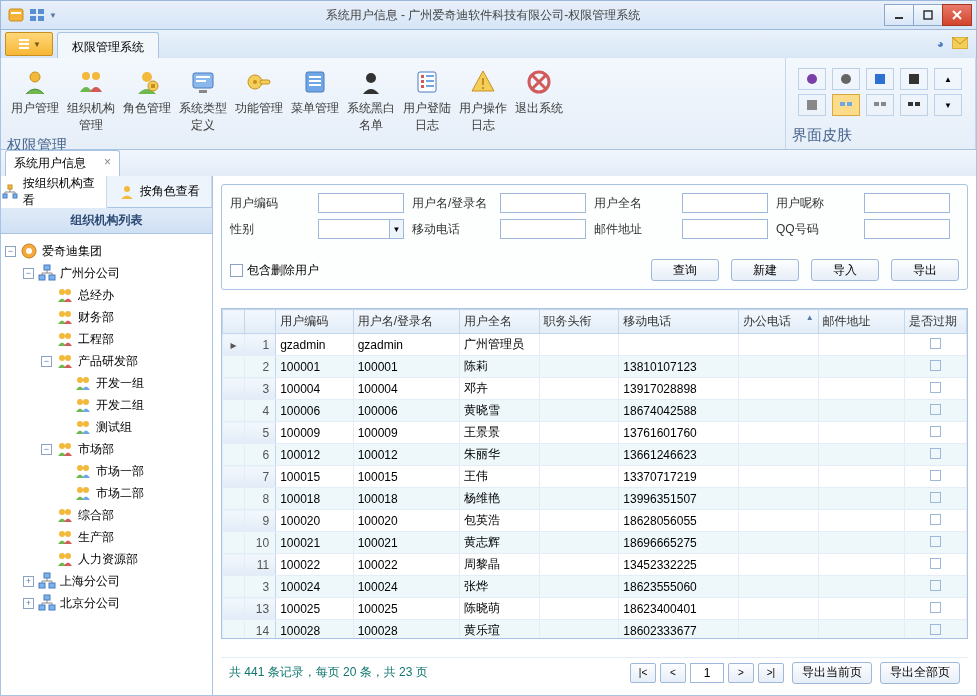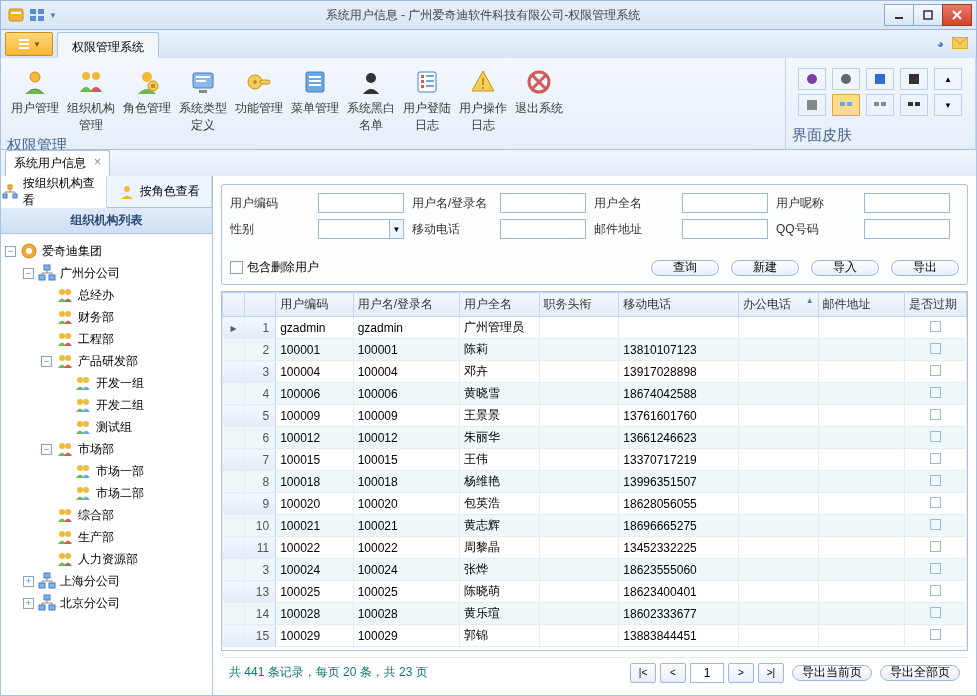--- a/index.html
+++ b/index.html
@@ -28,21 +28,21 @@
 .ribbon-icon { width: 32px; height: 32px; display: flex; align-items: center; justify-content: center; font-size: 24px; }
 .ribbon-label { text-align: center; color: #3a3a3a; margin-top: 2px; }
 .ribbon-caption { text-align: left; color: #49678f; padding: 2px 0; font-size: 15px; }
 .ribbon-skin { padding: 6px; display: flex; flex-direction: column; gap: 4px; flex: 1; }
 .skin-row { display: flex; gap: 6px; }
 .skin-cell { width: 28px; height: 22px; border: 1px solid #bcd0e8; display: flex; align-items: center; justify-content: center; cursor: pointer; }
 .skin-cell.sel { background: #fcdc8a; border-color: #d6a93f; }
 
 
 .doctabs { height: 26px; background: linear-gradient(#f1f6fc,#e3ecf7); border-left: 1px solid #a9c3e2; border-right: 1px solid #a9c3e2; display: flex; align-items: flex-end; padding-left: 4px; }
-.doctab { padding: 4px 8px; background: #fff; border: 1px solid #a9c3e2; border-bottom: none; border-radius: 3px 3px 0 0; display: flex; align-items: flex-start; gap: 8px; cursor: pointer; }
+.doctab { padding: 4px 8px; background: #fff; border: 1px solid #a9c3e2; border-bottom: none; border-radius: 3px 3px 0 0; display: flex; align-items: flex-start; gap: 18px; cursor: pointer; }
 .doctab .x { color: #888; cursor: pointer; }
 
 
 .main { display: flex; height: 520px; border: 1px solid #a9c3e2; border-top: none; }
 
 
 .left-panel { width: 212px; border-right: 1px solid #a9c3e2; display: flex; flex-direction: column; background: #fff; }
 .left-tabs { height: 32px; display: flex; border-bottom: 1px solid #a9c3e2; background: #eef4fb; }
 .left-tab { flex: 1; display: flex; align-items: center; justify-content: center; gap: 4px; cursor: pointer; border-right: 1px solid #c8d9ee; }
 .left-tab.active { background: #fff; border-bottom: 1px solid #fff; margin-bottom: -1px; }
@@ -51,33 +51,33 @@
 .tree { flex: 1; overflow: auto; padding: 6px 4px; }
 .tree-node { display: flex; align-items: center; gap: 4px; padding: 2px 0; cursor: pointer; white-space: nowrap; }
 .tree-toggle { width: 11px; height: 11px; border: 1px solid #8aa3c3; display: flex; align-items: center; justify-content: center; font-size: 9px; line-height: 1; color: #5a7aa6; cursor: pointer; }
 .tree-branch { width: 11px; height: 11px; }
 .tree-icon { width: 18px; height: 18px; display: flex; align-items: center; justify-content: center; }
 .indent-1 { padding-left: 18px; }
 .indent-2 { padding-left: 36px; }
 .indent-3 { padding-left: 54px; }
 
 
-.right-panel { flex: 1; padding: 8px; display: flex; flex-direction: column; gap: 6px; background: #fff; overflow: hidden; }
+.right-panel { flex: 1; padding: 8px; display: flex; flex-direction: column; gap: 18px; background: #fff; overflow: hidden; }
 .search-box { border: 1px solid #a9c3e2; border-radius: 3px; padding: 8px; background: #fdfefe; }
 .search-row { display: flex; align-items: center; gap: 8px; margin-bottom: 6px; }
 .search-row:last-child { margin-bottom: 0; }
 .slabel { width: 80px; text-align: left; color: #333; }
 .sinput { width: 86px; height: 20px; border: 1px solid #9db8d8; padding: 0 4px; }
 .sinput.combo { width: 72px; }
 .combo-btn { width: 14px; height: 20px; border: 1px solid #9db8d8; border-left: none; display: flex; align-items: center; justify-content: center; cursor: pointer; background: #eef4fb; font-size: 8px; }
 .action-row { display: flex; align-items: center; gap: 12px; margin-top: 20px; }
 .chk { display: flex; align-items: center; gap: 4px; cursor: pointer; }
 .chkbox { width: 13px; height: 13px; border: 1px solid #8aa3c3; background: #fff; }
 .action-spacer { flex: 1; }
-.btn { min-width: 68px; height: 16px; background: linear-gradient(#fdfdfe,#e6eef8); border: 1px solid #9db8d8; border-radius: 8px; cursor: pointer; display: flex; align-items: center; justify-content: center; }
+.btn { min-width: 68px; height: 22px; background: linear-gradient(#fdfdfe,#e6eef8); border: 1px solid #9db8d8; border-radius: 3px; cursor: pointer; display: flex; align-items: center; justify-content: center; }
 
 
 .grid-wrap { flex: 1; border: 1px solid #a9c3e2; overflow: hidden; display: flex; flex-direction: column; }
 .grid { width: 100%; border-collapse: collapse; table-layout: fixed; }
 .grid th { background: linear-gradient(#f3f8fd,#e2ecf7); border: 1px solid #c3d6ec; padding: 3px 4px; font-weight: normal; text-align: left; color: #333; height: 22px; white-space: nowrap; overflow: hidden; }
 .grid td { border: 1px solid #e3ecf7; padding: 2px 4px; height: 20px; white-space: nowrap; overflow: hidden; }
 .grid tr.alt td { background: #eef8fb; }
 .grid .rowhead { background: linear-gradient(#f3f8fd,#e2ecf7); text-align: right; padding-right: 6px; color: #555; border-right: 1px solid #c3d6ec; }
 .grid .rowind { background: linear-gradient(#f3f8fd,#e2ecf7); text-align: center; color: #555; }
 .grid .chkcell { text-align: center; }

